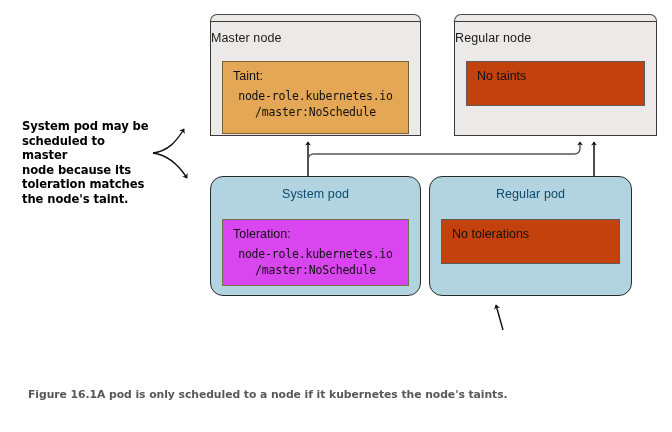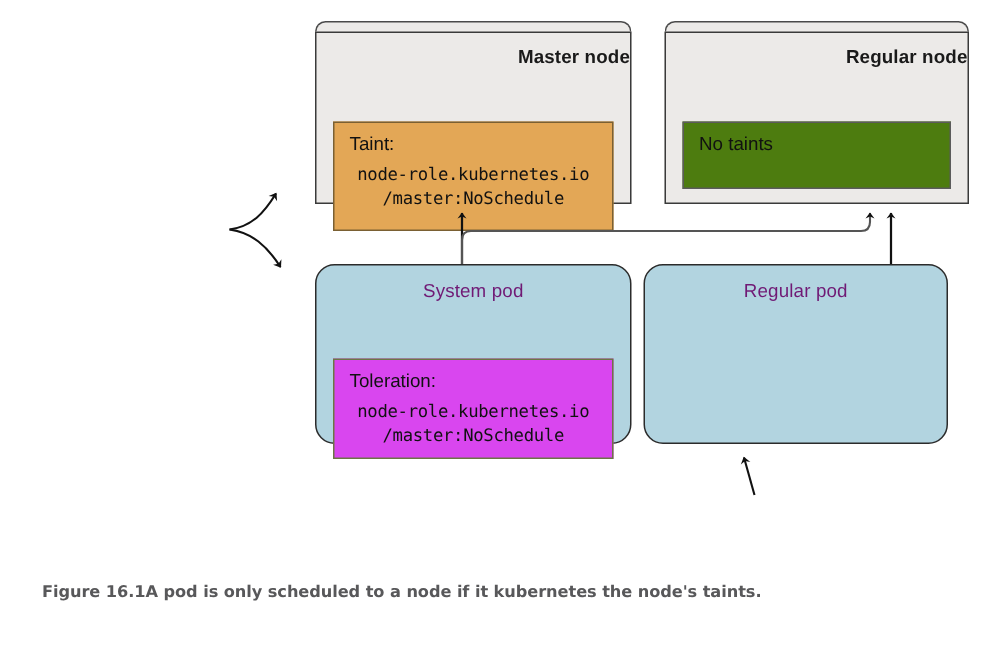--- a/index.html
+++ b/index.html
@@ -38,53 +38,51 @@
   .node-body {
     position: absolute;
     left: 0;
     top: 7px;
     width: 100%;
     background: #eceae8;
     border: 1.2px solid #3a3a3a;
     box-sizing: border-box;
   }
   .node-title {
-    text-align: right;
+    text-align: left;
     font-size: 12.5px;
     color: #1a1a1a;
     padding-top: 9px;
     letter-spacing: .1px;
-    font-weight: bold;
   }
 
   
   .pod-body {
     position: absolute;
     background: #b2d4e0;
     border: 1.4px solid #2b2b2b;
     border-radius: 13px;
     box-sizing: border-box;
   }
   .pod-title {
     text-align: center;
     font-size: 12.5px;
-    color: #701a75;
+    color: #0c4a6e;
     padding-top: 10px;
     letter-spacing: .1px;
   }
 
   
   .inner-box {
     position: absolute;
     box-sizing: border-box;
     border: 1.3px solid #5b5b5b;
     padding: 7px 10px 16px 10px;
-    margin-top: 20px;
-  }
-  .inner-box.plain { background: #4d7c0f; }
+  }
+  .inner-box.plain { background: #c2410c; }
   .inner-box.taint { background: #e3a756; border-color: #7a6033; }
   .inner-box.toleration { background: #d946ef; border-color: #6d7545; }
 
   .inner-heading {
     font-size: 12.5px;
     color: #111;
     line-height: 15px;
     margin-bottom: 5px;
   }
   .mono-line {
@@ -141,41 +139,44 @@
     <div class="node-body" style="height:115px;">
       <div class="node-title">Master node</div>
     </div>
     <div class="inner-box taint" style="left:12px; top:47px; width:187px; height:73px;">
       <div class="inner-heading">Taint:</div>
       <div class="mono-line">node-role.kubernetes.io</div>
       <div class="mono-line">/master:NoSchedule</div>
     </div>
   </div>
 
-  <div class="node-wrap" style="left:443px; top:14px; width:203px; height:122px;">
+  <div class="node-wrap" style="left:454px; top:14px; width:203px; height:122px;">
     <div class="node-lid"></div>
     <div class="node-body" style="height:115px;">
       <div class="node-title">Regular node</div>
     </div>
     <div class="inner-box plain" style="left:12px; top:47px; width:179px; height:45px;">
       <div class="inner-heading">No taints</div>
     </div>
   </div>
 
   <div class="pod-body" style="left:210px; top:176px; width:211px; height:120px;">
     <div class="pod-title">System pod</div>
   </div>
   <div class="inner-box toleration" style="left:222px; top:219px; width:187px; height:67px;">
     <div class="inner-heading">Toleration:</div>
     <div class="mono-line">node-role.kubernetes.io</div>
     <div class="mono-line">/master:NoSchedule</div>
   </div>
 
   <div class="pod-body" style="left:429px; top:176px; width:203px; height:120px;">
     <div class="pod-title">Regular pod</div>
+  </div>
+  <div class="inner-box plain" style="left:441px; top:219px; width:179px; height:45px;">
+    <div class="inner-heading">No tolerations</div>
   </div>
 
   <svg class="overlay" viewBox="0 0 672 432">
     <defs>
       <marker id="ah" markerWidth="8" markerHeight="8" refX="4.2" refY="3.4" orient="auto" markerUnits="userSpaceOnUse">
         <path d="M0.6,0.4 L4.6,3.4 L0.6,6.4 L1.9,3.4 Z" fill="#111"></path>
       </marker>
       <marker id="ah2" markerWidth="9" markerHeight="9" refX="4.6" refY="3.8" orient="auto" markerUnits="userSpaceOnUse">
         <path d="M0.6,0.5 L5.2,3.8 L0.6,7.1 L2.1,3.8 Z" fill="#111"></path>
       </marker>
@@ -187,19 +188,26 @@
 
     <path d="M 594,176 L 594,142" stroke="#111" stroke-width="1.5" fill="none" marker-end="url(#ah)"></path>
 
     <path d="M 153,153 C 168,151 176,142 184,129" stroke="#111" stroke-width="1.4" fill="none" marker-end="url(#ah2)"></path>
 
     <path d="M 153,153 C 168,155 178,164 187,178" stroke="#111" stroke-width="1.4" fill="none" marker-end="url(#ah2)"></path>
 
     <path d="M 503,330 L 496,305" stroke="#111" stroke-width="1.4" fill="none" marker-end="url(#ah2)"></path>
   </svg>
 
+  <div class="annot annot-left" style="left:22px; top:119px; width:132px;">
+    <div>System pod may be</div>
+    <div>scheduled to master</div>
+    <div>node because its</div>
+    <div>toleration matches</div>
+    <div>the node's taint.</div>
+  </div>
 
 
   <div class="caption">
     <span class="cap-label">Figure 16.1</span><span>A pod is only scheduled to a node if it kubernetes the node's taints.</span>
   </div>
 
 </div>
 
 </body></html>

